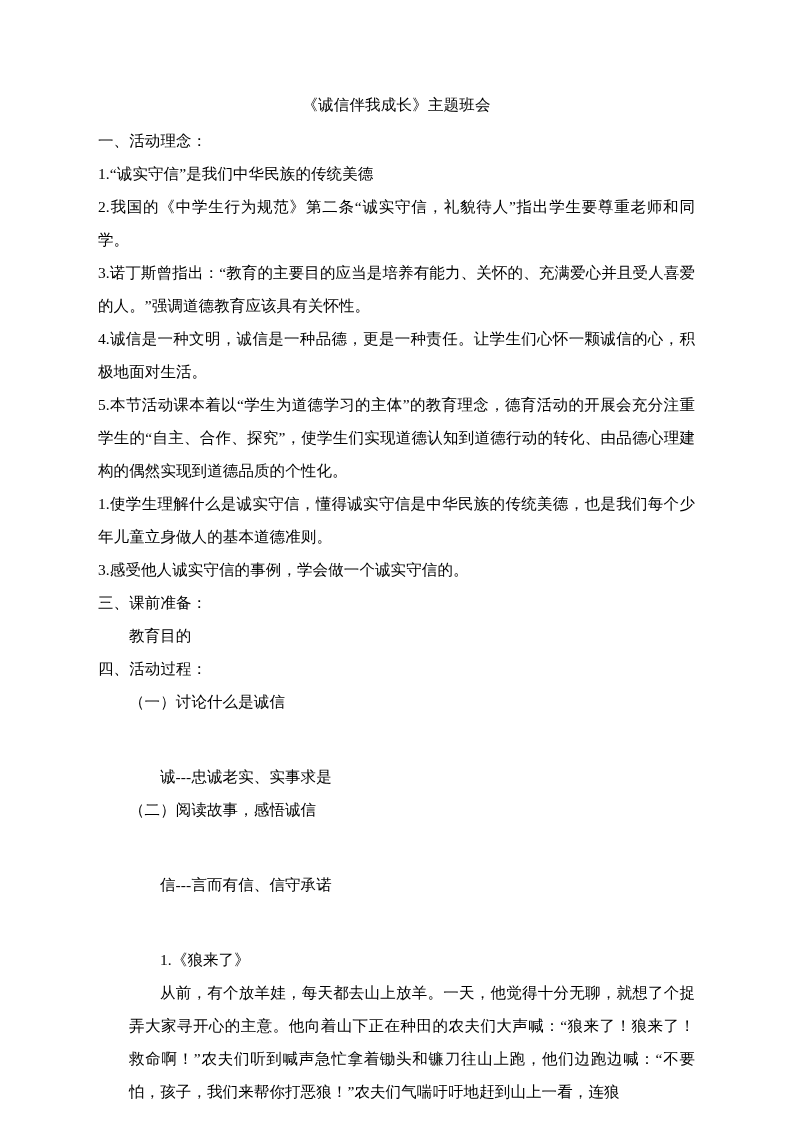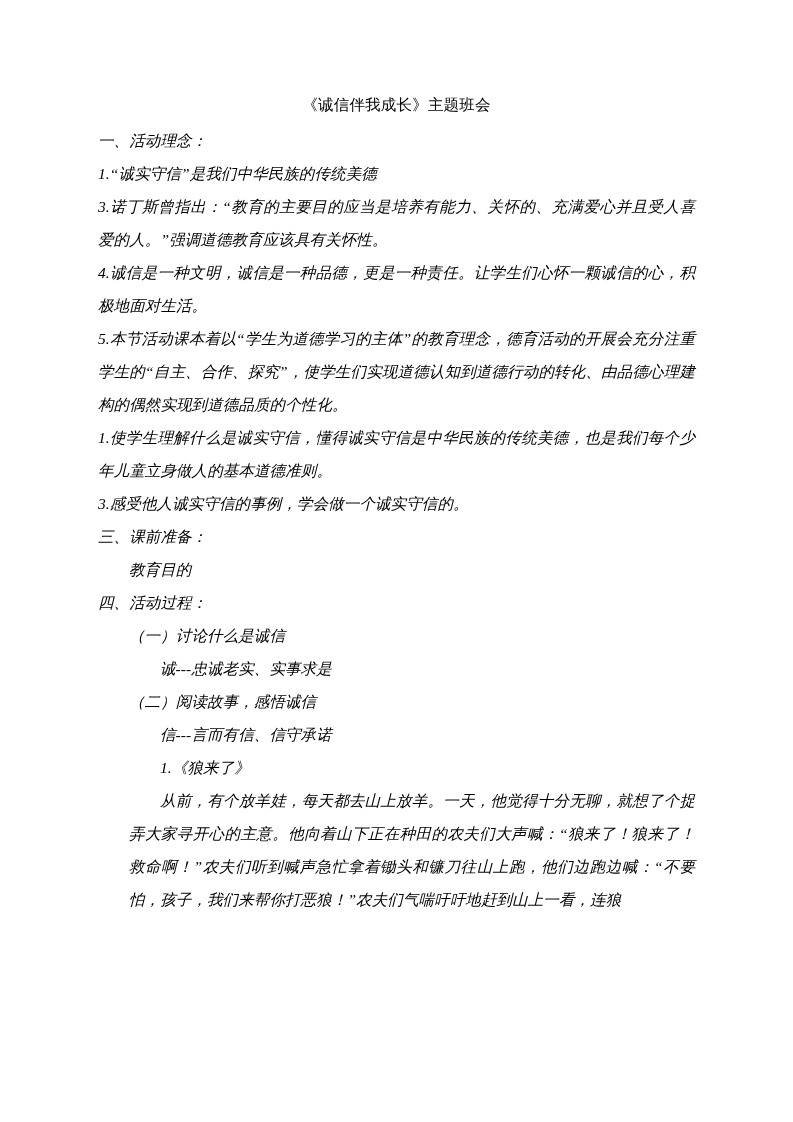--- a/index.html
+++ b/index.html
@@ -29,35 +29,35 @@
     margin: 0 0 2px 0;
     letter-spacing: 0.2px;
   }
   .para {
     font-size: 15.5px;
     line-height: 33px;
     margin: 0;
     text-align: justify;
     text-justify: inter-ideograph;
     letter-spacing: 0.1px;
-    font-style: italic;
   }
   .indent-1 { text-indent: 0; }
   .indent-2 { padding-left: 31px; }
-  .indent-3 { padding-left: 62px; }
+  .indent-3 { padding-left: 62px; margin-top: 42px; }
   .indent-para { text-indent: 31px; }
 </style>
 </head>
 <body>
 
 <div class="page">
   <div class="doc-title">《诚信伴我成长》主题班会</div>
 
   <p class="para indent-1">一、活动理念：</p>
   <p class="para indent-1">1.“诚实守信”是我们中华民族的传统美德</p>
+  <p class="para indent-1">2.我国的《中学生行为规范》第二条“诚实守信，礼貌待人”指出学生要尊重老师和同学。</p>
   <p class="para indent-1">3.诺丁斯曾指出：“教育的主要目的应当是培养有能力、关怀的、充满爱心并且受人喜爱的人。”强调道德教育应该具有关怀性。</p>
   <p class="para indent-1">4.诚信是一种文明，诚信是一种品德，更是一种责任。让学生们心怀一颗诚信的心，积极地面对生活。</p>
   <p class="para indent-1">5.本节活动课本着以“学生为道德学习的主体”的教育理念，德育活动的开展会充分注重学生的“自主、合作、探究”，使学生们实现道德认知到道德行动的转化、由品德心理建构的偶然实现到道德品质的个性化。</p>
   <p class="para indent-1">1.使学生理解什么是诚实守信，懂得诚实守信是中华民族的传统美德，也是我们每个少年儿童立身做人的基本道德准则。</p>
   <p class="para indent-1">3.感受他人诚实守信的事例，学会做一个诚实守信的。</p>
   <p class="para indent-1">三、课前准备：</p>
   <p class="para indent-2">教育目的</p>
   <p class="para indent-1">四、活动过程：</p>
   <p class="para indent-2">（一）讨论什么是诚信</p>
   <p class="para indent-3">诚---忠诚老实、实事求是</p>

